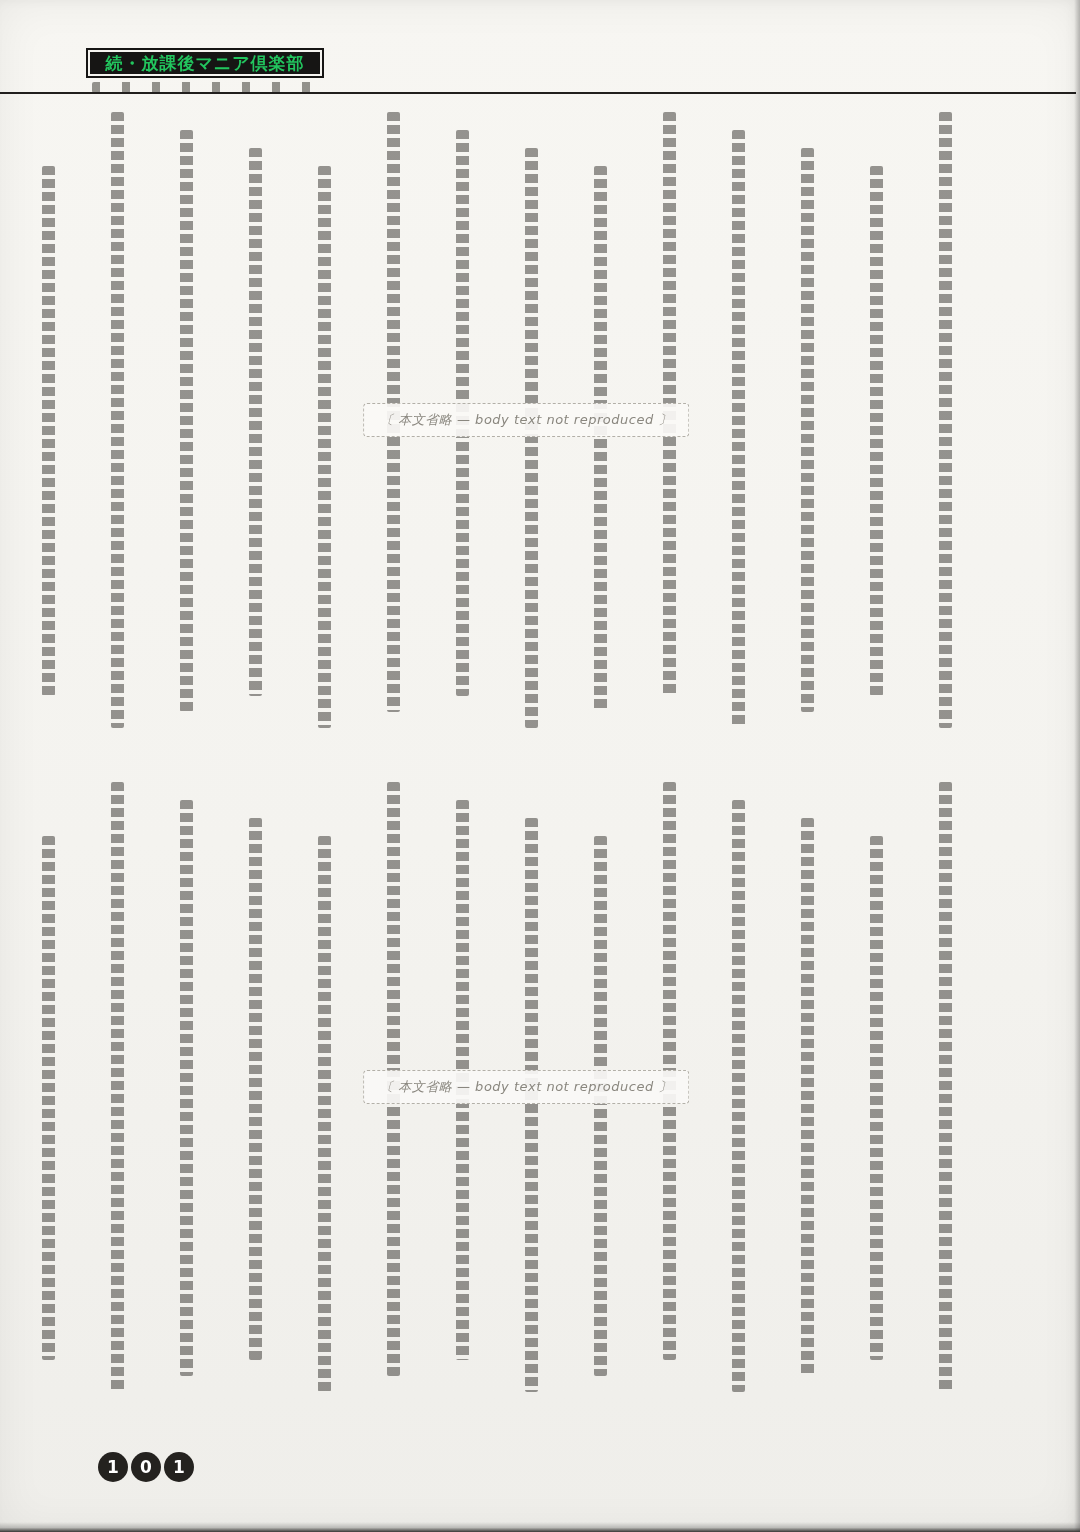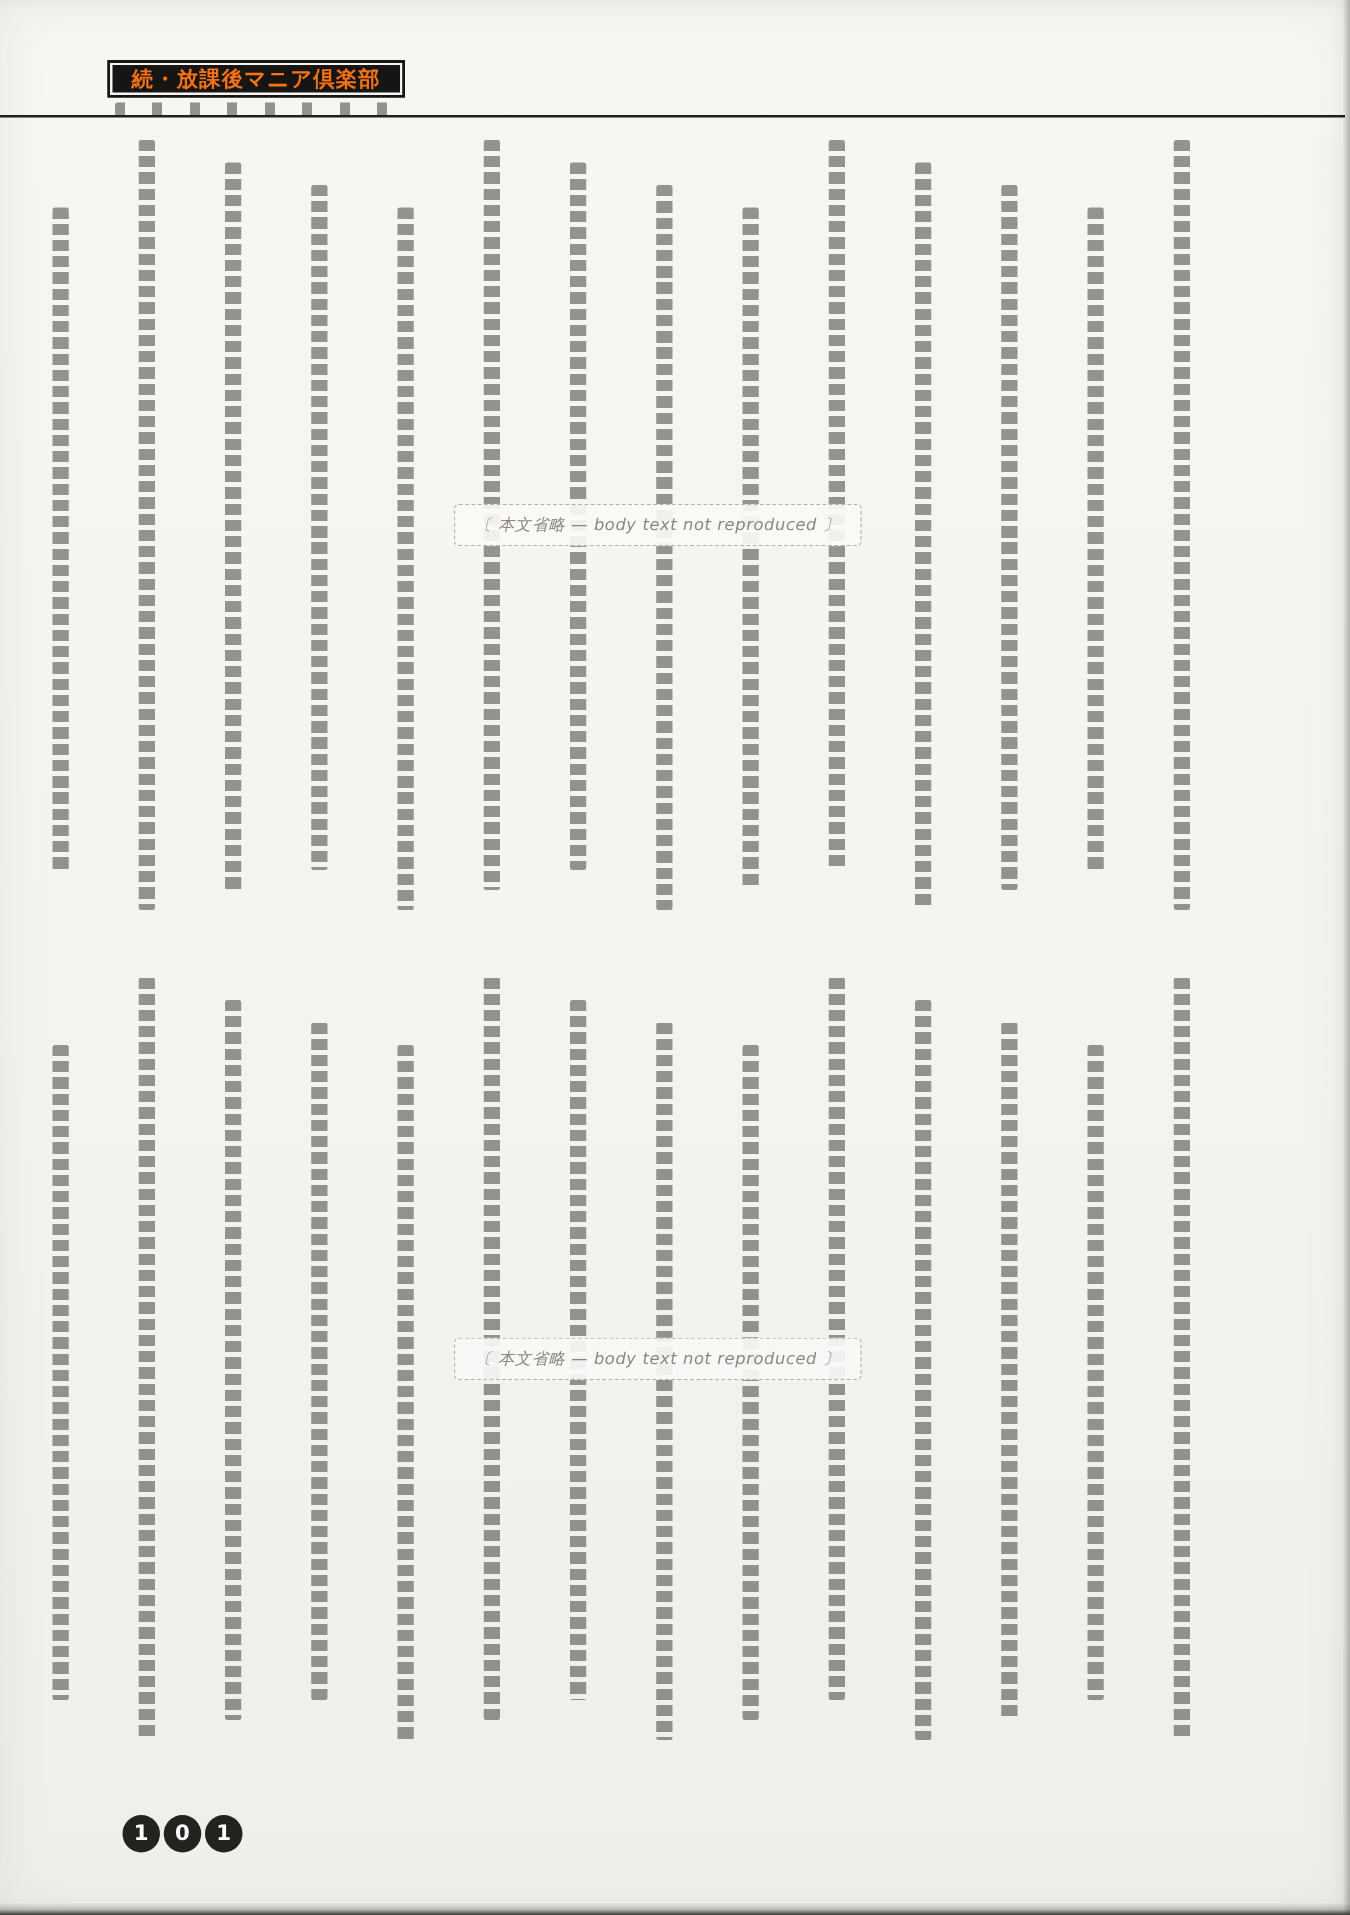--- a/index.html
+++ b/index.html
@@ -23,21 +23,21 @@
     position: absolute; top: 0; bottom: 0; right: 0; width: 6px;
     background: linear-gradient(270deg, rgba(0,0,0,0.22), rgba(0,0,0,0));
   }
 
   
   .logo-wrap { position: absolute; left: 86px; top: 48px; width: 238px; }
   .logo-box {
     background: #161514;
     border: 2px solid #161514;
     box-shadow: inset 0 0 0 2px #f5f4f0;
-    color: #f97316;
+    color: #22c55e;
     height: 26px;
     display: flex; align-items: center; justify-content: center;
     font-family: "Liberation Sans", sans-serif;
     font-weight: bold; font-size: 17px; letter-spacing: 1px;
   }
   .logo-sub {
     margin: 4px 6px 0 6px; height: 11px;
     background: repeating-linear-gradient(90deg,
       rgba(90,88,82,0.75) 0 8px, rgba(90,88,82,0) 8px 30px);
     border-radius: 2px;

